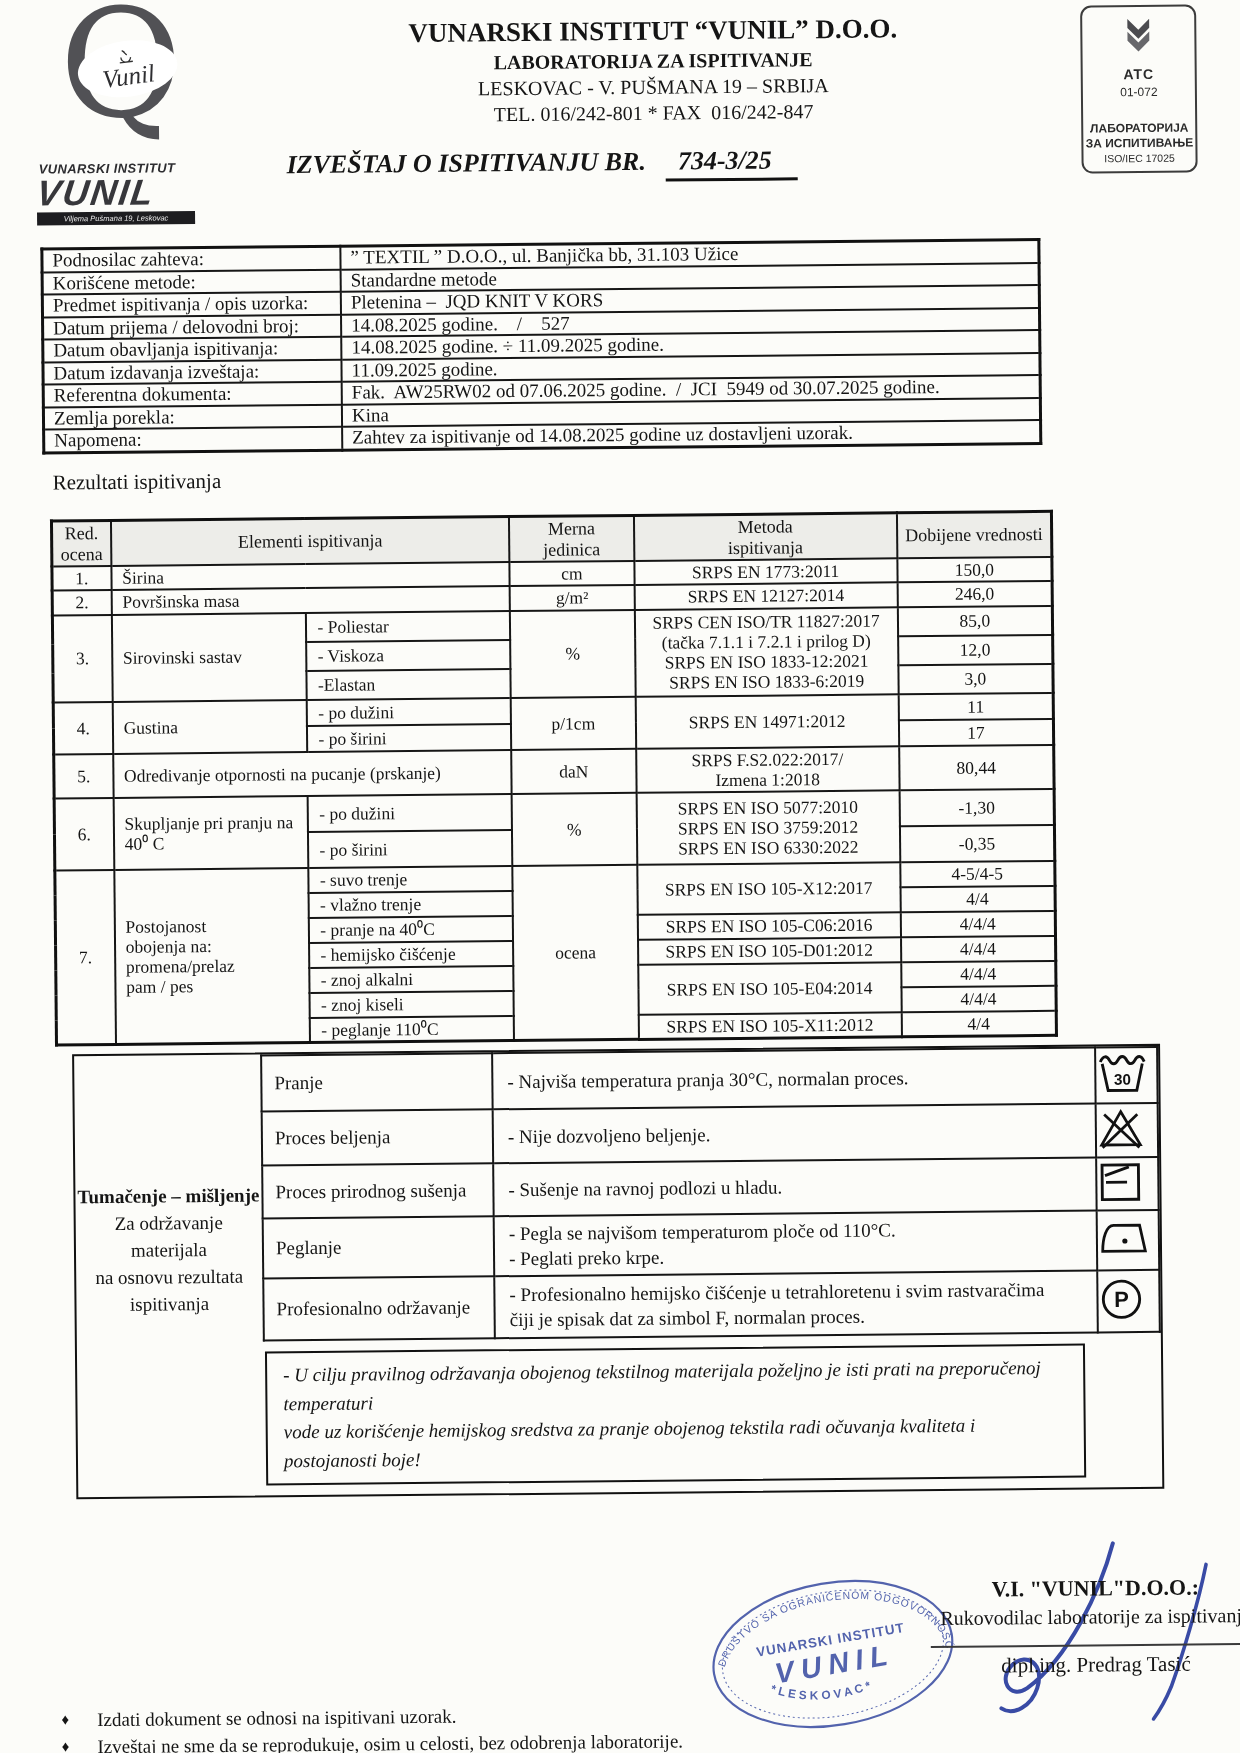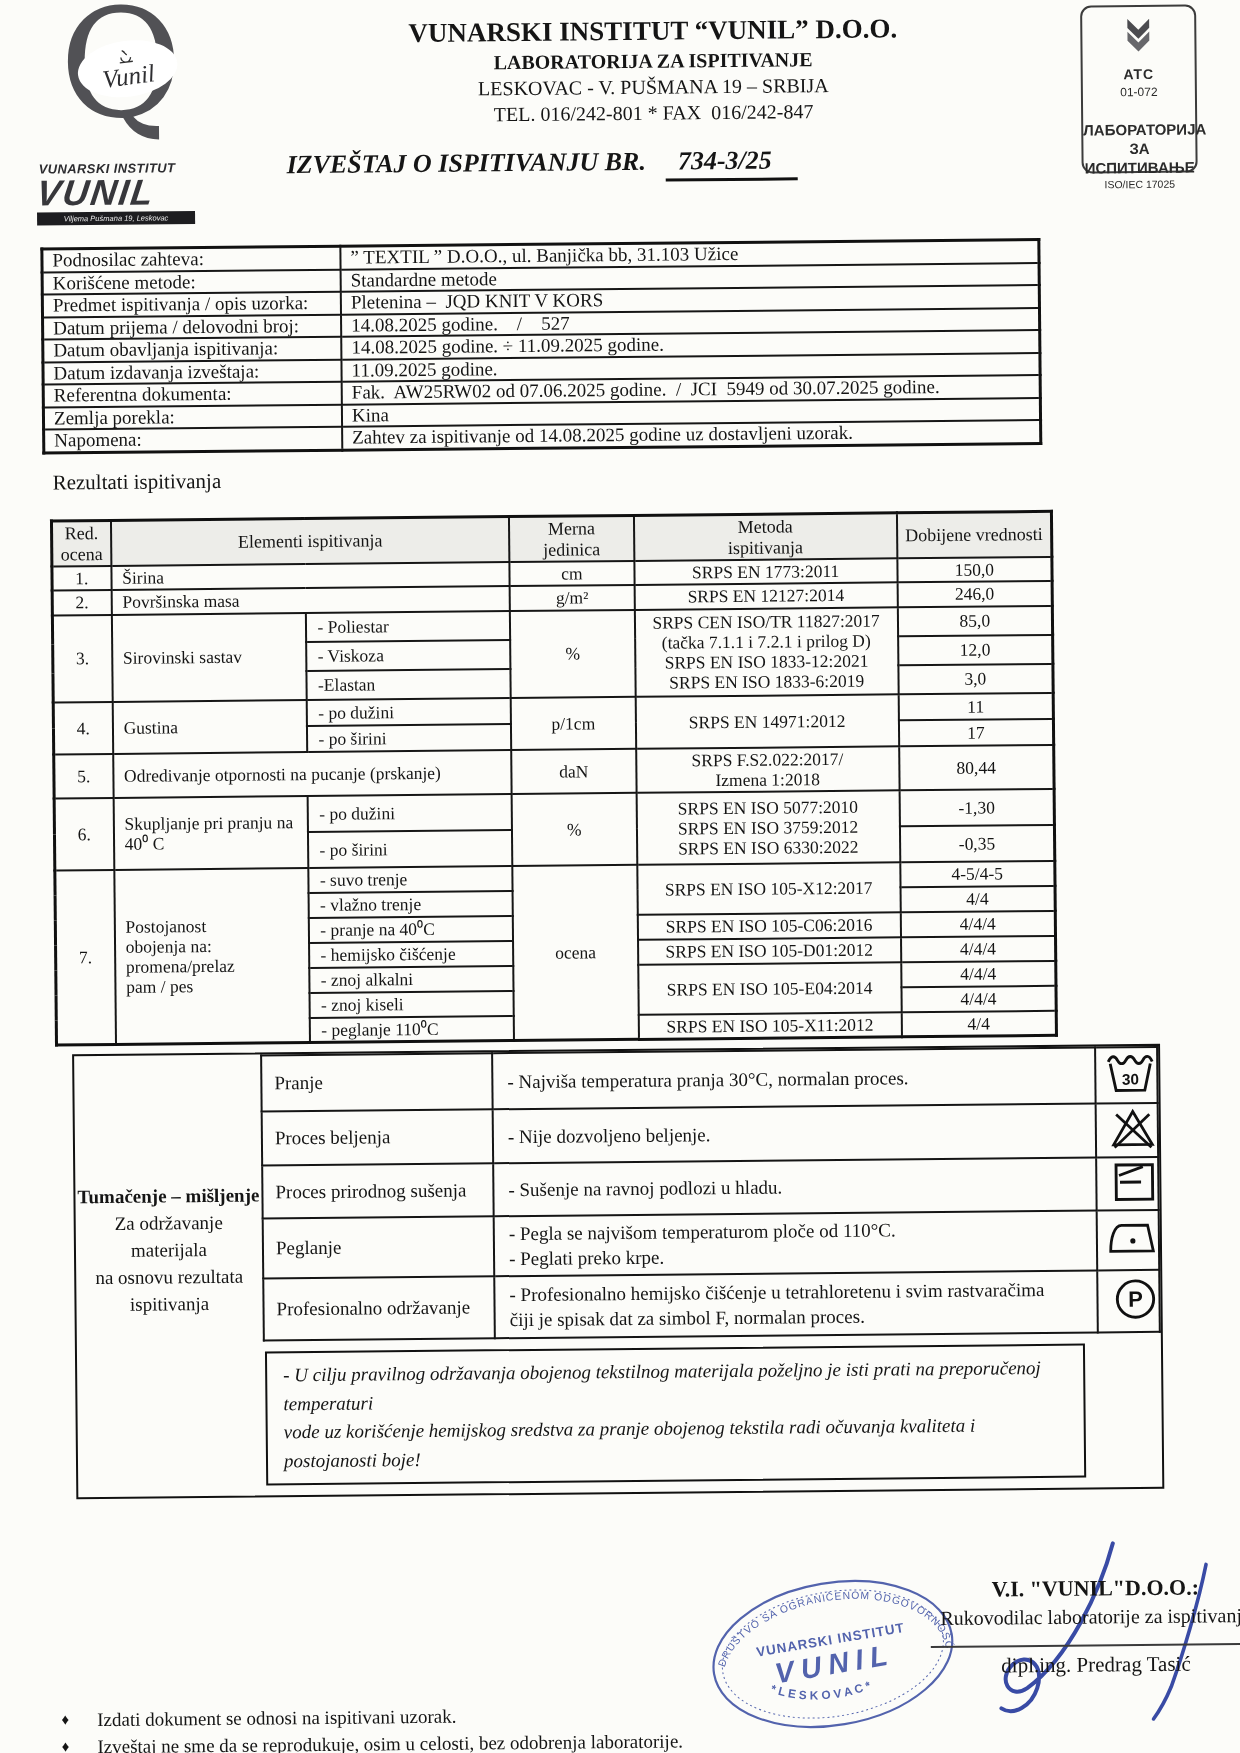--- a/index.html
+++ b/index.html
@@ -30,21 +30,21 @@
   .lab-line{font-size:20px;font-weight:bold;margin-top:3px;}
   .addr-line{font-size:20px;margin-top:3px;}
   .tel-line{font-size:20px;margin-top:3px;}
   .title-row{margin:22px 0 0 60px;display:flex;align-items:baseline;gap:20px;font-size:26px;font-weight:bold;font-style:italic;}
   .report-no{border-bottom:3px solid #111;padding:0 26px 2px 12px;}
   .atc-col{width:125px;flex:none;}
   .atc-box{width:116px;height:168px;border:2px solid #3c3c3c;border-radius:11px;text-align:center;padding-top:8px;box-sizing:border-box;
            font-family:"Liberation Sans",sans-serif;color:#2b2b2b;}
   .atc-name{font-weight:bold;font-size:14px;letter-spacing:1px;margin-top:3px;}
   .atc-num{font-size:12px;margin-top:3px;}
-  .atc-lab{font-weight:bold;font-size:15px;margin-top:22px;line-height:1.25;}
+  .atc-lab{font-weight:bold;font-size:12px;margin-top:22px;line-height:1.25;}
   .atc-iso{font-size:10.5px;margin-top:1px;}
 
   
   table{border-collapse:collapse;}
   .info-table{width:1000px;margin:22px 0 0 3px;border:3px solid #111;}
   .info-table td{border:2px solid #161616;font-size:19px;padding:0 9px;height:20px;line-height:1.08;}
   .info-table td.lbl{width:278px;}
 
   
   .section-title{font-size:21px;margin:16px 0 0 13px;}
@@ -63,21 +63,21 @@
 
   
   .care-outer{display:flex;width:1088px;margin:8px 0 0 27px;border:2.5px solid #111;box-sizing:border-box;}
   .care-label{width:186px;flex:none;text-align:center;padding-top:128px;font-size:19px;line-height:1.42;}
   .care-label .t{font-weight:bold;}
   .care-right{flex:1;}
   .care-table{width:100%;}
   .care-table td{border:2px solid #151515;font-size:19px;}
   .care-table td.proc{width:216px;padding-left:12px;}
   .care-table td.desc{padding-left:14px;line-height:1.32;}
-  .care-table td.cicon{width:58px;text-align:right;}
+  .care-table td.cicon{width:58px;text-align:left;}
   tr.c1{height:56px;} tr.c2{height:54px;} tr.c3{height:52px;} tr.c4{height:60px;} tr.c5{height:62px;}
   .note-box{margin:10px 76px 10px 2px;border:2px solid #111;padding:8px 16px;font-style:italic;font-size:19px;line-height:1.5;}
 
   
   .bottom{position:relative;height:150px;margin:28px -35px 0 -35px;}
   .sig{position:absolute;left:915px;top:58px;width:330px;text-align:center;}
   .sig-company{font-size:22px;font-weight:bold;}
   .sig-role{font-size:20px;margin-top:4px;}
   .sig-line{border-top:2px solid #3a3a3a;margin:16px 0 6px 0;}
   .sig-name{font-size:21px;}

